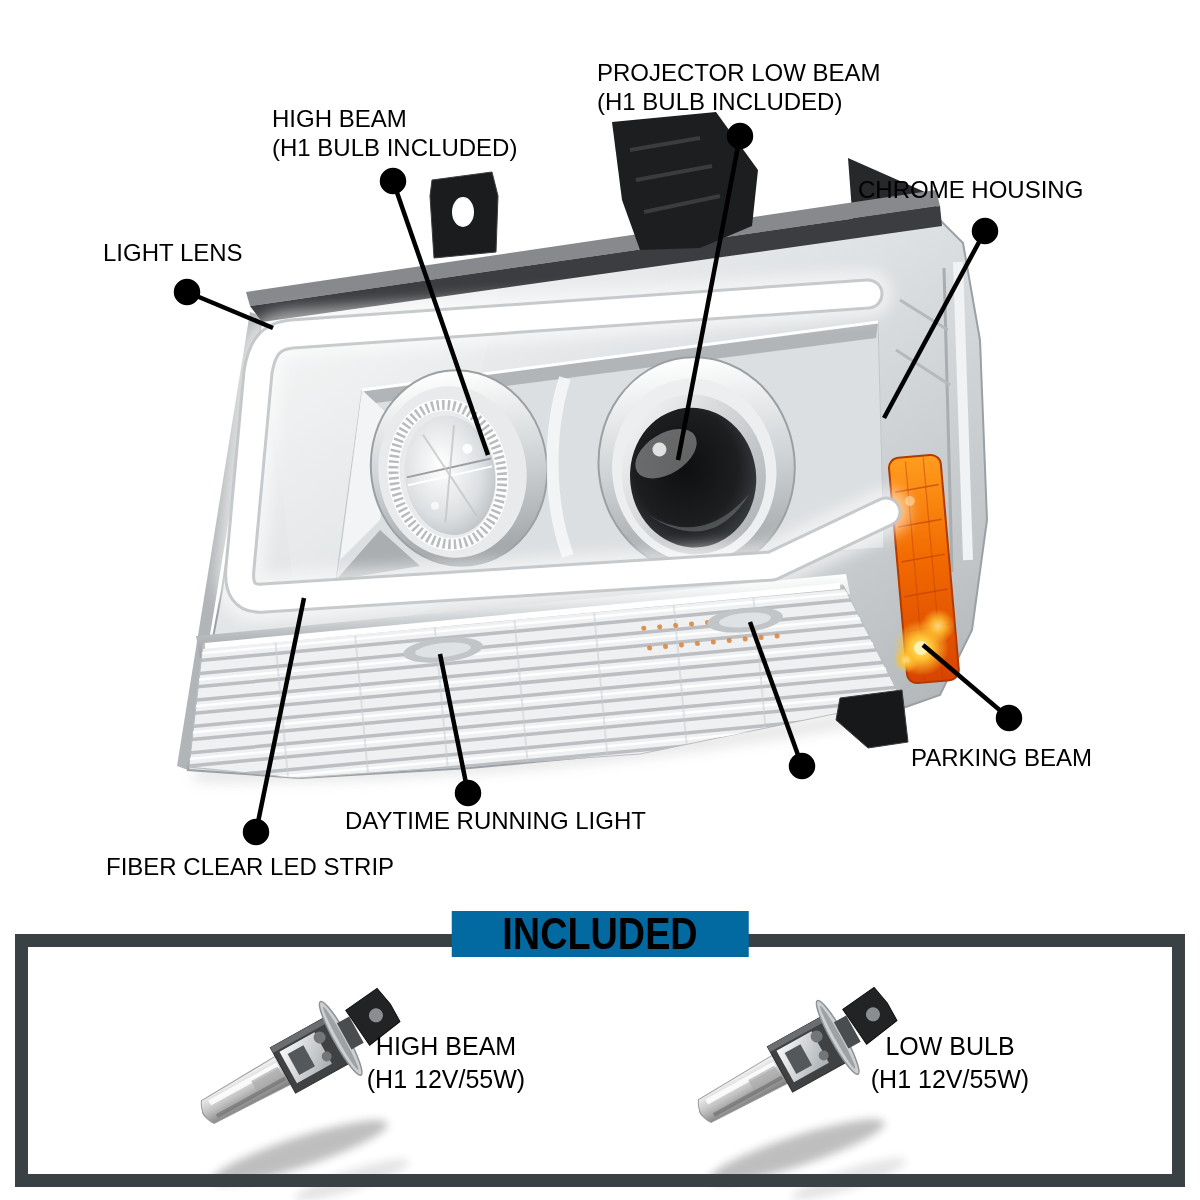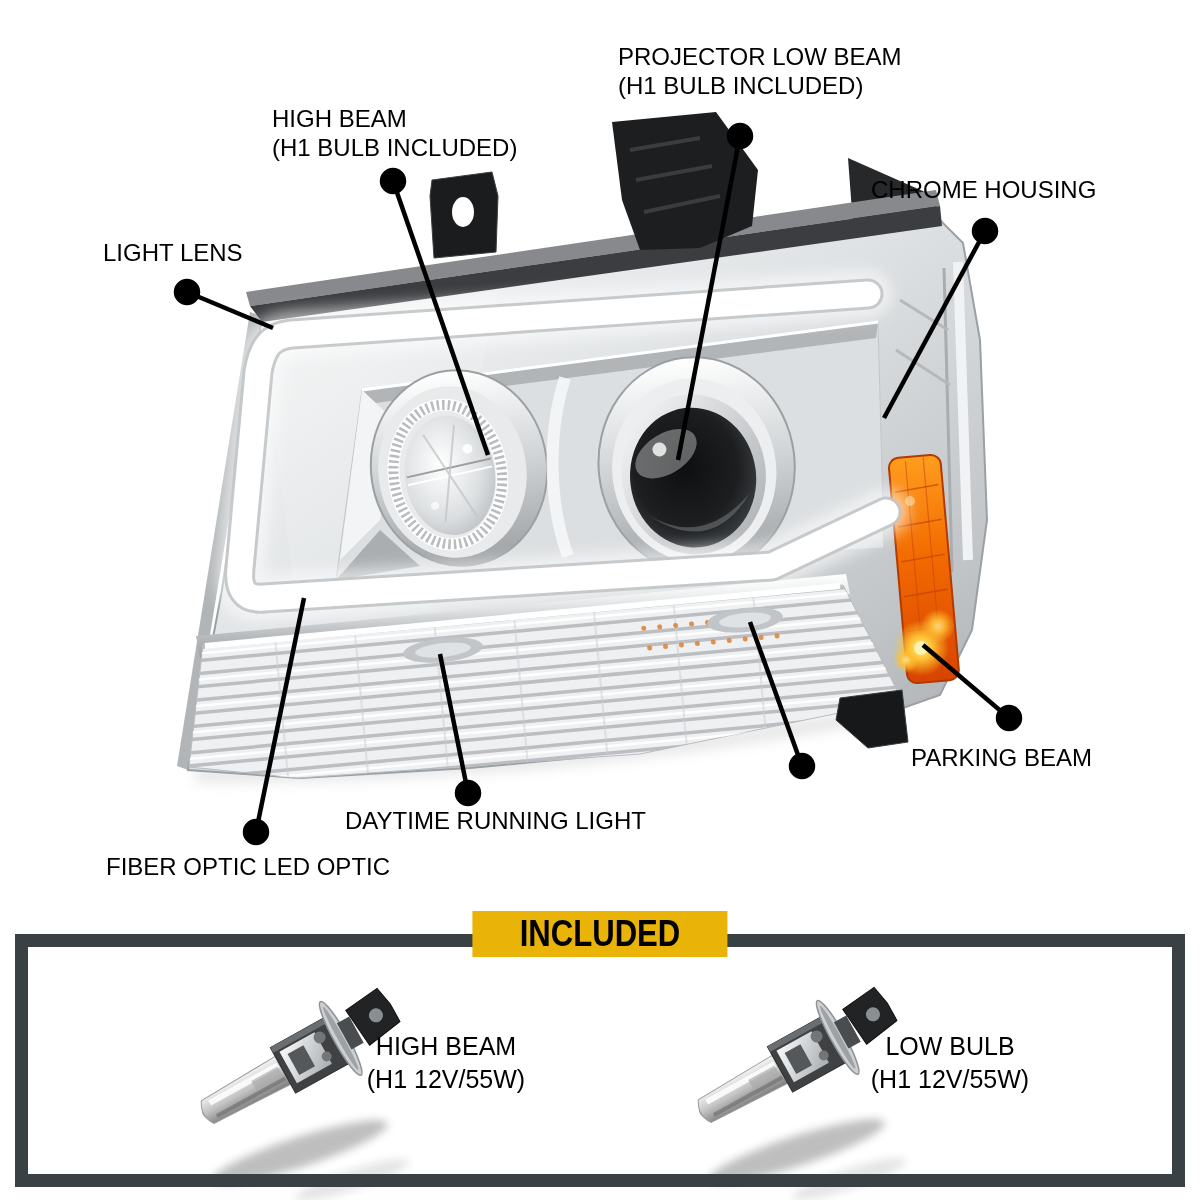--- a/index.html
+++ b/index.html
@@ -2,31 +2,31 @@
 <html><head>
 <meta charset="utf-8">
 <style>
   html,body{margin:0;padding:0;background:#ffffff;}
   #stage{position:relative;width:1200px;height:1200px;background:#ffffff;overflow:hidden;
          font-family:"Liberation Sans", sans-serif;}
   svg.art{position:absolute;left:0;top:0;z-index:1;}
   .lbl{position:absolute;z-index:3;color:#000;font-size:24px;line-height:29px;white-space:nowrap;}
   .pos-clear{left:103px;top:238px;}
   .pos-high{left:272px;top:104px;}
-  .pos-proj{left:597px;top:42px;margin-left:21px;}
-  .pos-chrome{left:858px;top:175px;margin-left:13px;}
+  .pos-proj{left:597px;top:58px;}
+  .pos-chrome{left:858px;top:175px;}
   .pos-park{left:911px;top:743px;}
   .pos-turn{left:670px;top:779px;}
   .pos-drl{left:321px;top:806px;margin-left:24px;}
   .pos-fiber{left:106px;top:852px;}
   .included-frame{position:absolute;left:15px;top:934px;width:1170px;height:253px;
                   border:13px solid #3a4145;box-sizing:border-box;z-index:2;}
   .included-title{position:absolute;top:911px;left:50%;transform:translateX(-50%);
-                  background:#eab308;padding:0 32px;z-index:4;
-                  font-size:37px;font-weight:bold;color:#000;line-height:46px;text-decoration:underline;}
+                  background:#0369a1;padding:0 32px;z-index:4;
+                  font-size:45px;font-weight:bold;color:#000;line-height:46px;text-decoration:underline;}
   .included-title .squeeze{display:inline-block;transform:scaleX(0.84);transform-origin:center;}
   .bulb-label{position:absolute;z-index:3;color:#000;font-size:25px;line-height:33px;
               width:260px;text-align:center;white-space:nowrap;}
   .pos-bulb1{left:316px;top:1030px;}
   .pos-bulb2{left:820px;top:1030px;}
 </style>
 </head>
 <body>
 
 <div id="stage">
@@ -293,21 +293,21 @@
   <div>(H1 BULB INCLUDED)</div>
 </div>
 
 <div class="lbl pos-chrome">CHROME HOUSING</div>
 
 <div class="lbl pos-park">PARKING BEAM</div>
 
 
 <div class="lbl pos-drl">DAYTIME RUNNING LIGHT</div>
 
-<div class="lbl pos-fiber">FIBER OPTIC LED OPTIC</div>
+<div class="lbl pos-fiber">FIBER CLEAR LED STRIP</div>
 
 <div class="included-frame"></div>
 <div class="included-title">
   <span class="squeeze">INCLUDED</span>
 </div>
 
 <div class="bulb-label pos-bulb1">
   <div>HIGH BEAM</div>
   <div>(H1 12V/55W)</div>
 </div>

